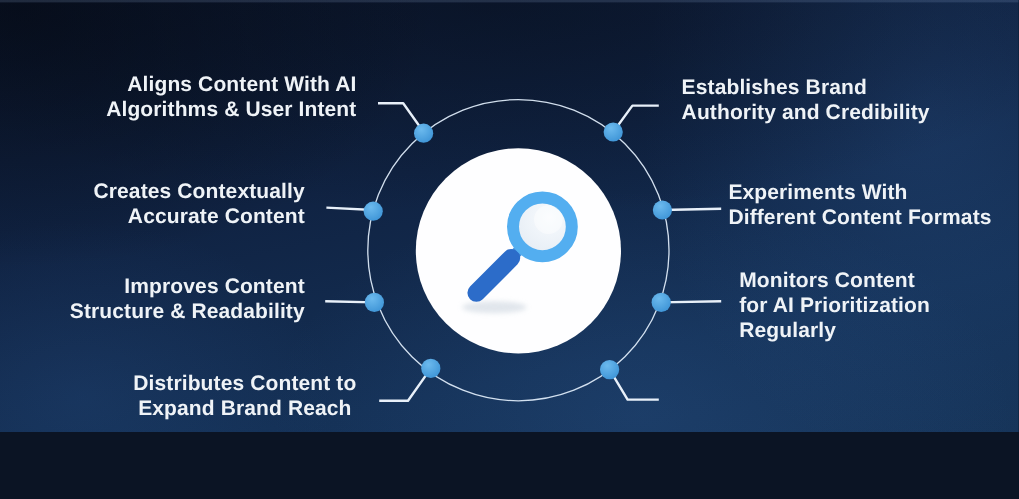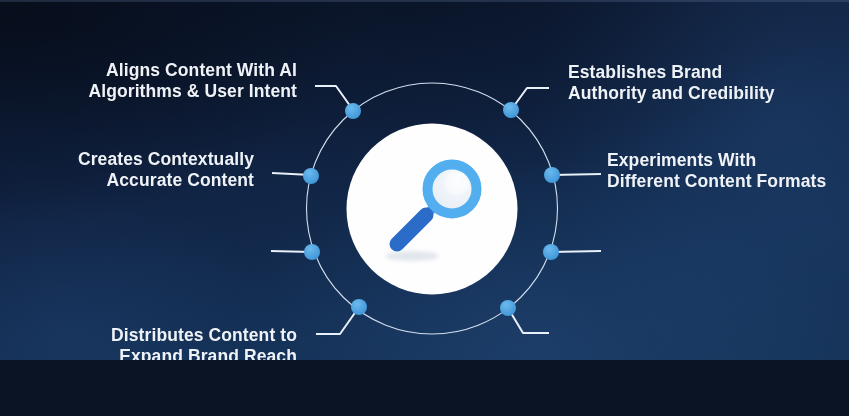--- a/index.html
+++ b/index.html
@@ -85,21 +85,26 @@
       <line x1="426" y1="215" x2="397" y2="244" stroke="#2C6CC9" stroke-width="15" stroke-linecap="round"></line>
       <circle cx="452" cy="189" r="24.5" fill="url(#lensg)" stroke="#53AEF0" stroke-width="10"></circle>
       <circle cx="457" cy="183" r="12" fill="#FFFFFF" opacity="0.45"></circle>
     </g>
   </svg>
 
   <div class="label left" style="top:60px;  right:552px;">Aligns Content With AI
 Algorithms &amp; User Intent</div>
   <div class="label left" style="top:149px; right:595px;margin-left:12px;">Creates Contextually
 Accurate Content</div>
-  <div class="label left" style="top:325px; right:552px;">Distributes Content to
+  <div class="label left" style="top:228px; right:595px;">Improves Content
+Structure &amp; Readability</div>
+  <div class="label left" style="top:309px; right:552px;text-align:center;">Distributes Content to
 Expand Brand Reach</div>
 
   <div class="label right" style="top:150px; left:607px;">Experiments With
 Different Content Formats</div>
   <div class="label right" style="top:62px;  left:568px;">Establishes Brand
 Authority and Credibility</div>
+  <div class="label right" style="top:223px; left:616px;">Monitors Content
+for AI Prioritization
+Regularly</div>
 
 </div>
 
 </body></html>

